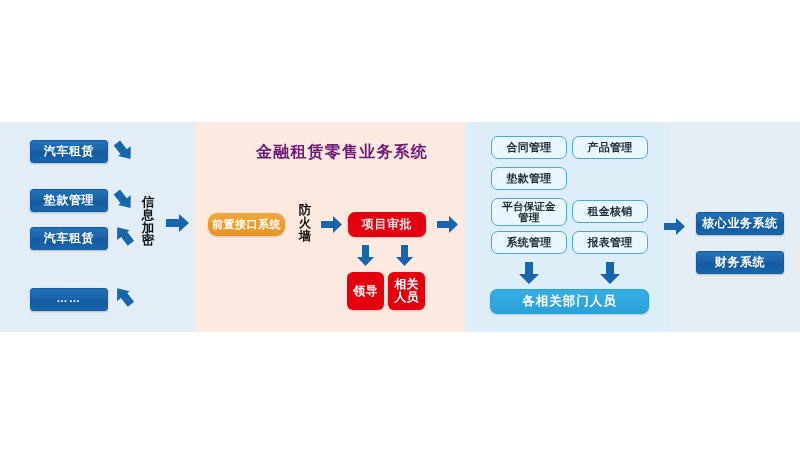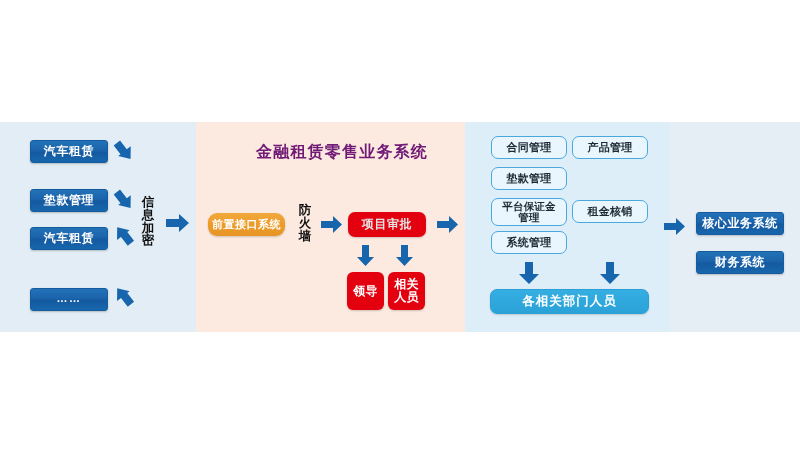--- a/index.html
+++ b/index.html
@@ -256,20 +256,23 @@
   <div class="box chip" style="left:491px; top:231px; width:76px; height:23px;">
     <span>系统管理</span>
   </div>
 
   <div class="box chip" style="left:572px; top:136px; width:76px; height:23px;">
     <span>产品管理</span>
   </div>
   <div class="box chip" style="left:572px; top:200px; width:76px; height:23px;">
     <span>租金核销</span>
   </div>
+  <div class="box chip" style="left:572px; top:231px; width:76px; height:23px;">
+    <span>报表管理</span>
+  </div>
 
   <div class="arrow" style="left:519px; top:262px;">
     <svg width="20" height="23" viewBox="0 0 20 23">
       <path d="M6,0 L14,0 L14,12 L20,12 L10,22 L0,12 L6,12 Z" fill="#1766ad"></path>
     </svg>
   </div>
   <div class="arrow" style="left:600px; top:262px;">
     <svg width="20" height="23" viewBox="0 0 20 23">
       <path d="M6,0 L14,0 L14,12 L20,12 L10,22 L0,12 L6,12 Z" fill="#1766ad"></path>
     </svg>

